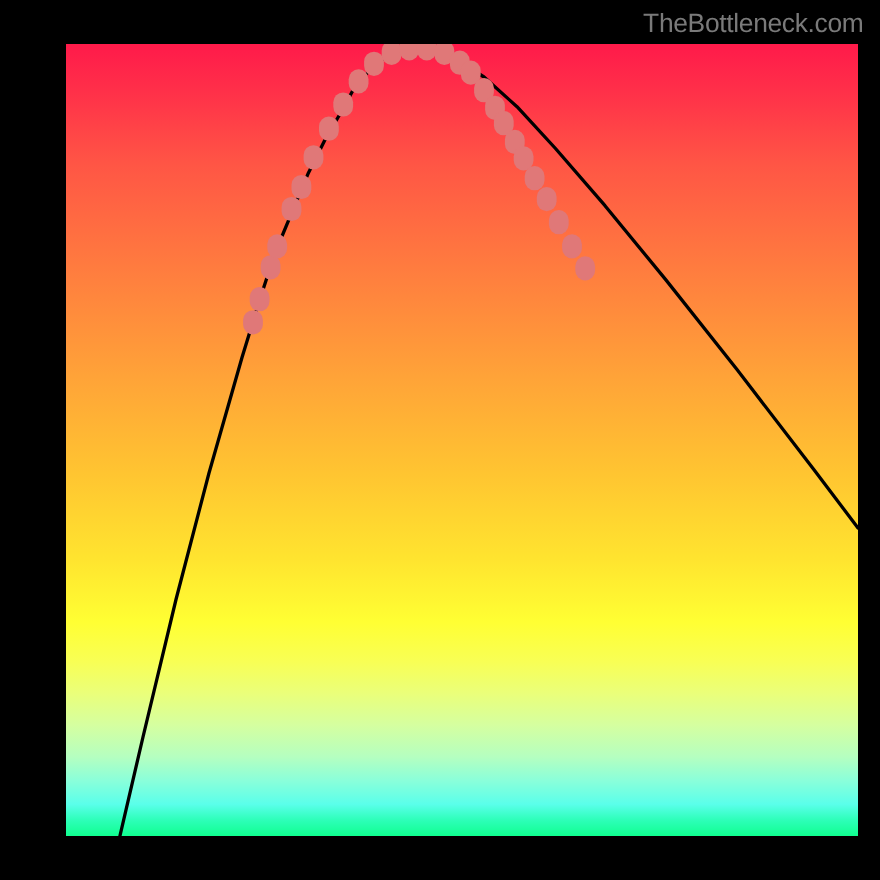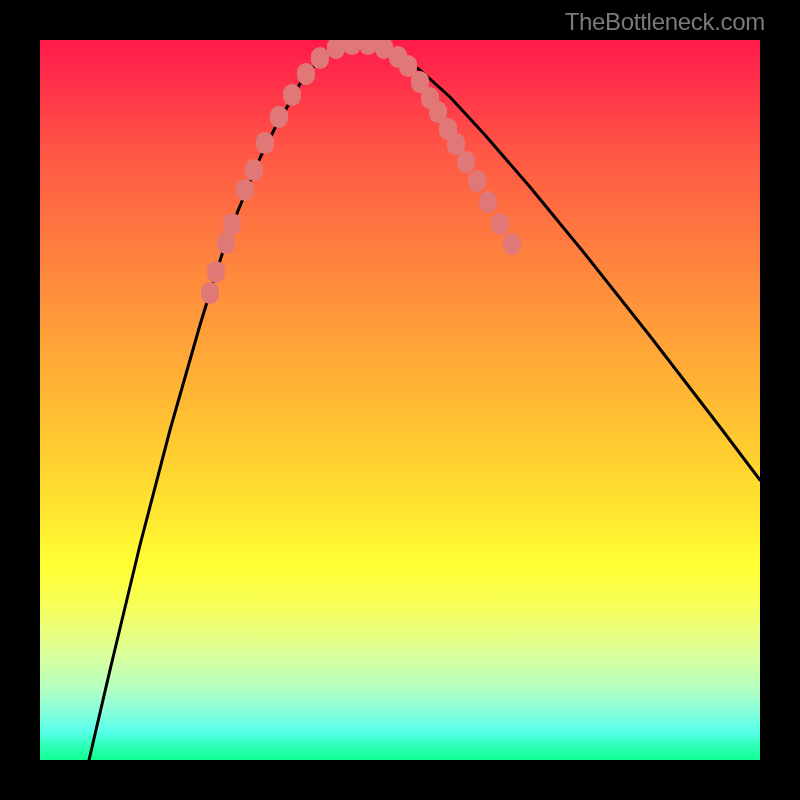--- a/index.html
+++ b/index.html
@@ -9,20 +9,21 @@
     width: 800px;
     height: 800px;
     overflow: hidden;
     font-family: Arial, sans-serif;
   }
   .container {
     position: relative;
     width: 779px;
     height: 800px;
     background: #000;
+    margin-left: 20px;
   }
   .plot-area {
     position: absolute;
     left: 40px;
     top: 40px;
     width: 720px;
     height: 720px;
     background: linear-gradient(to bottom,
       #ff1a4a 0%,
       #ff3049 6%,

